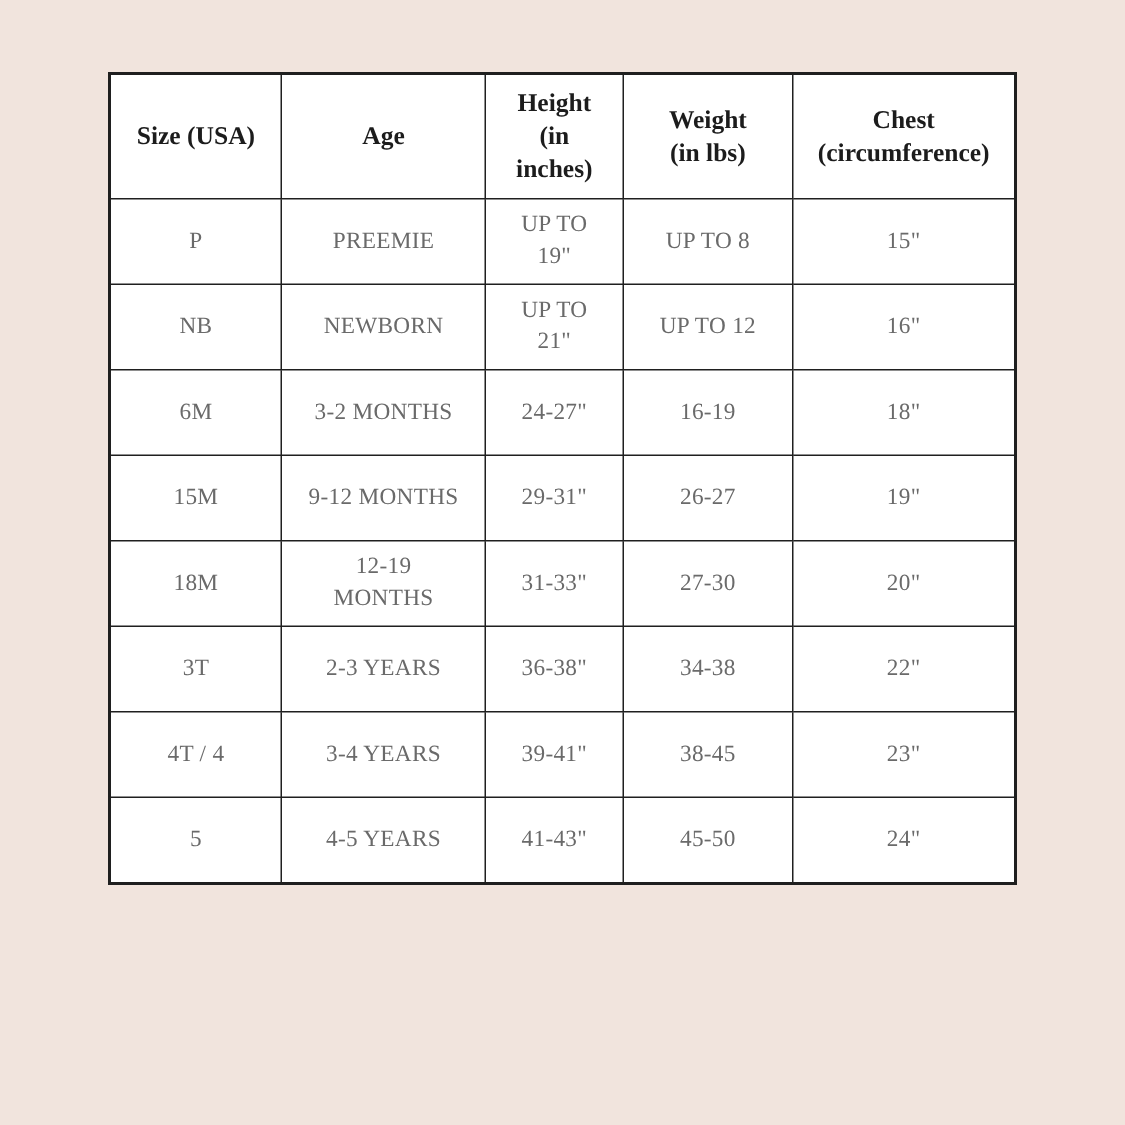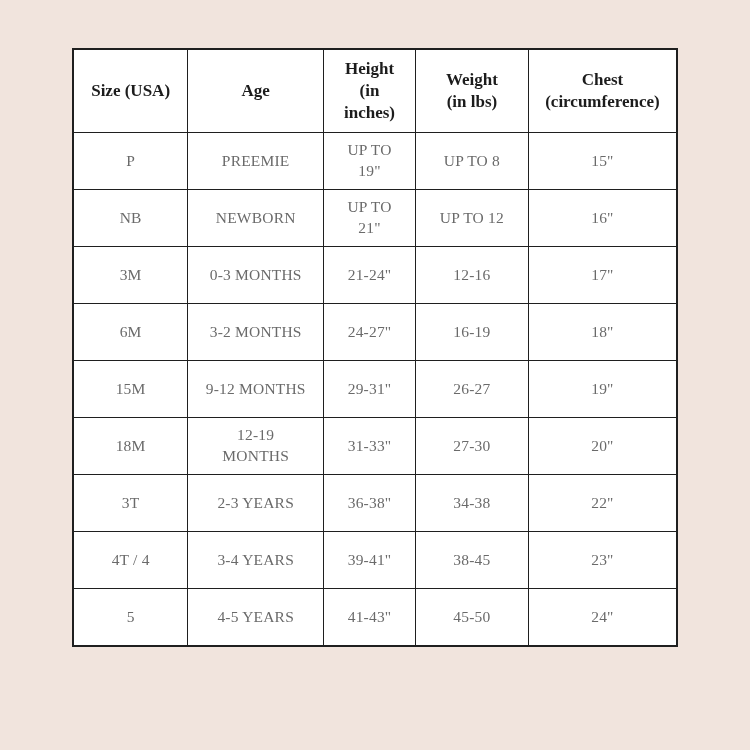--- a/index.html
+++ b/index.html
@@ -88,27 +88,20 @@
         </tr>
         <tr>
           <td>NB</td>
           <td>NEWBORN</td>
           <td>UP TO
 21"</td>
           <td>UP TO 12</td>
           <td>16"</td>
         </tr>
         <tr>
-          <td>3M</td>
-          <td>0-3 MONTHS</td>
-          <td>21-24"</td>
-          <td>12-16</td>
-          <td>17"</td>
-        </tr>
-        <tr>
           <td>6M</td>
           <td>3-2 MONTHS</td>
           <td>24-27"</td>
           <td>16-19</td>
           <td>18"</td>
         </tr>
         <tr>
           <td>15M</td>
           <td>9-12 MONTHS</td>
           <td>29-31"</td>

